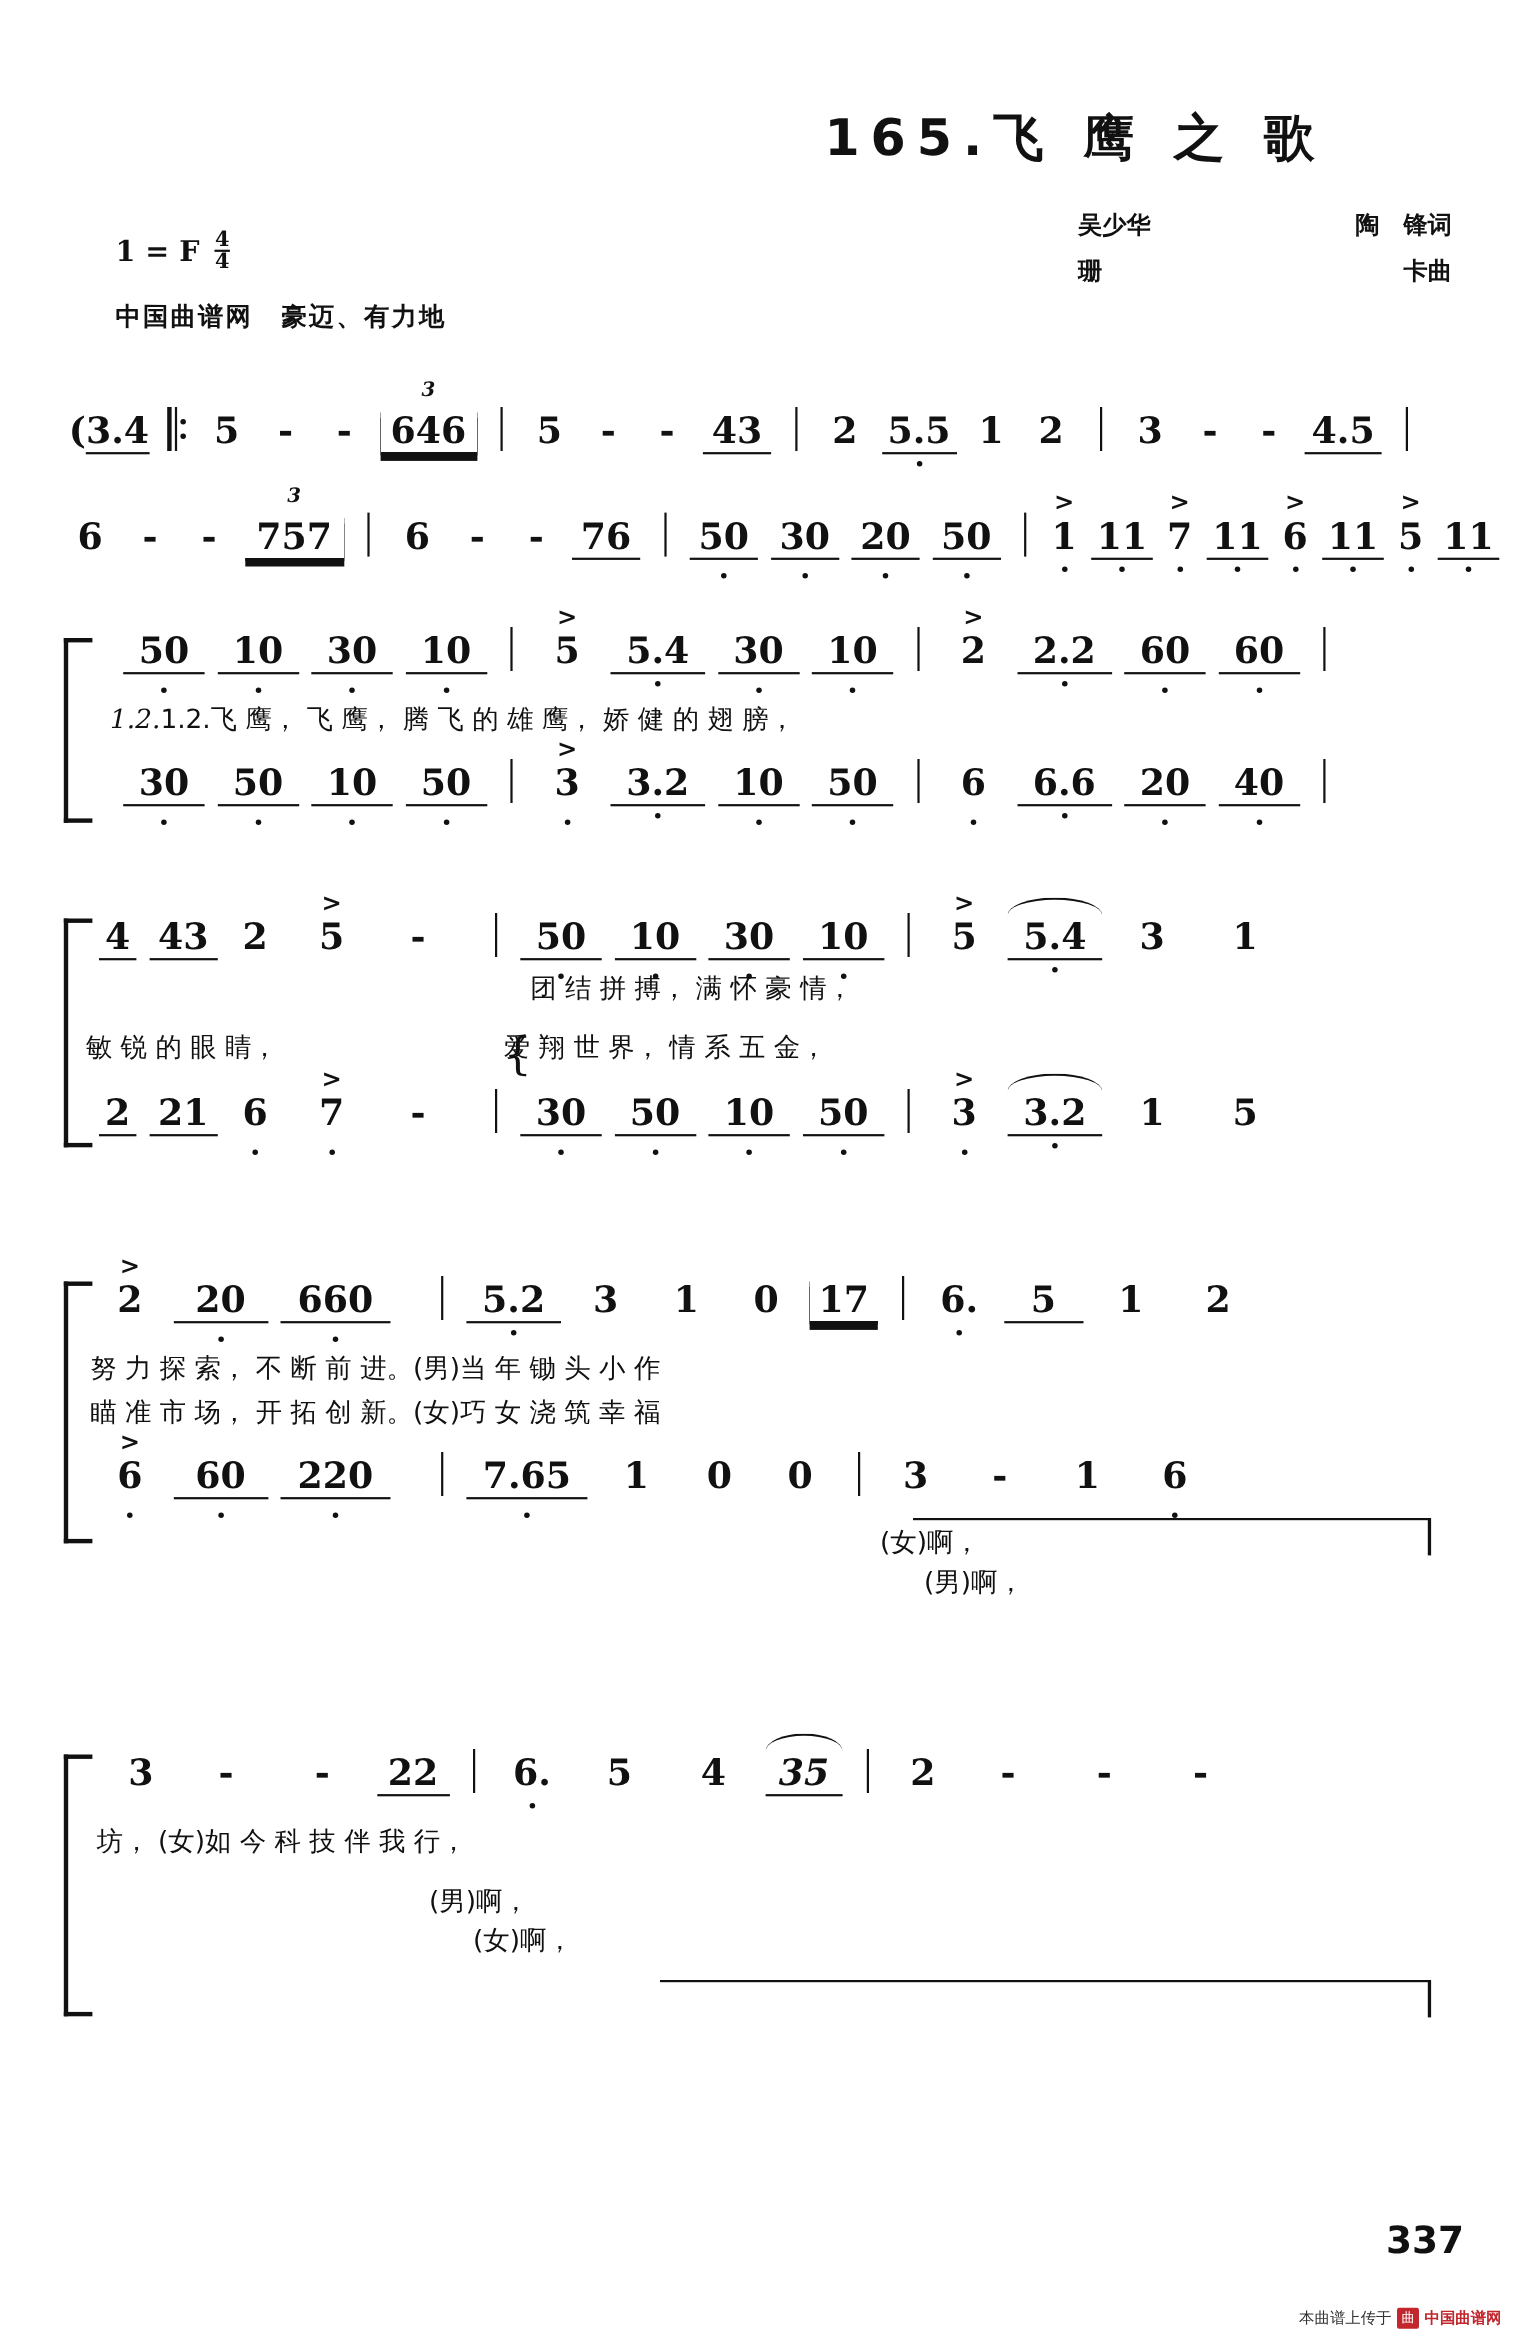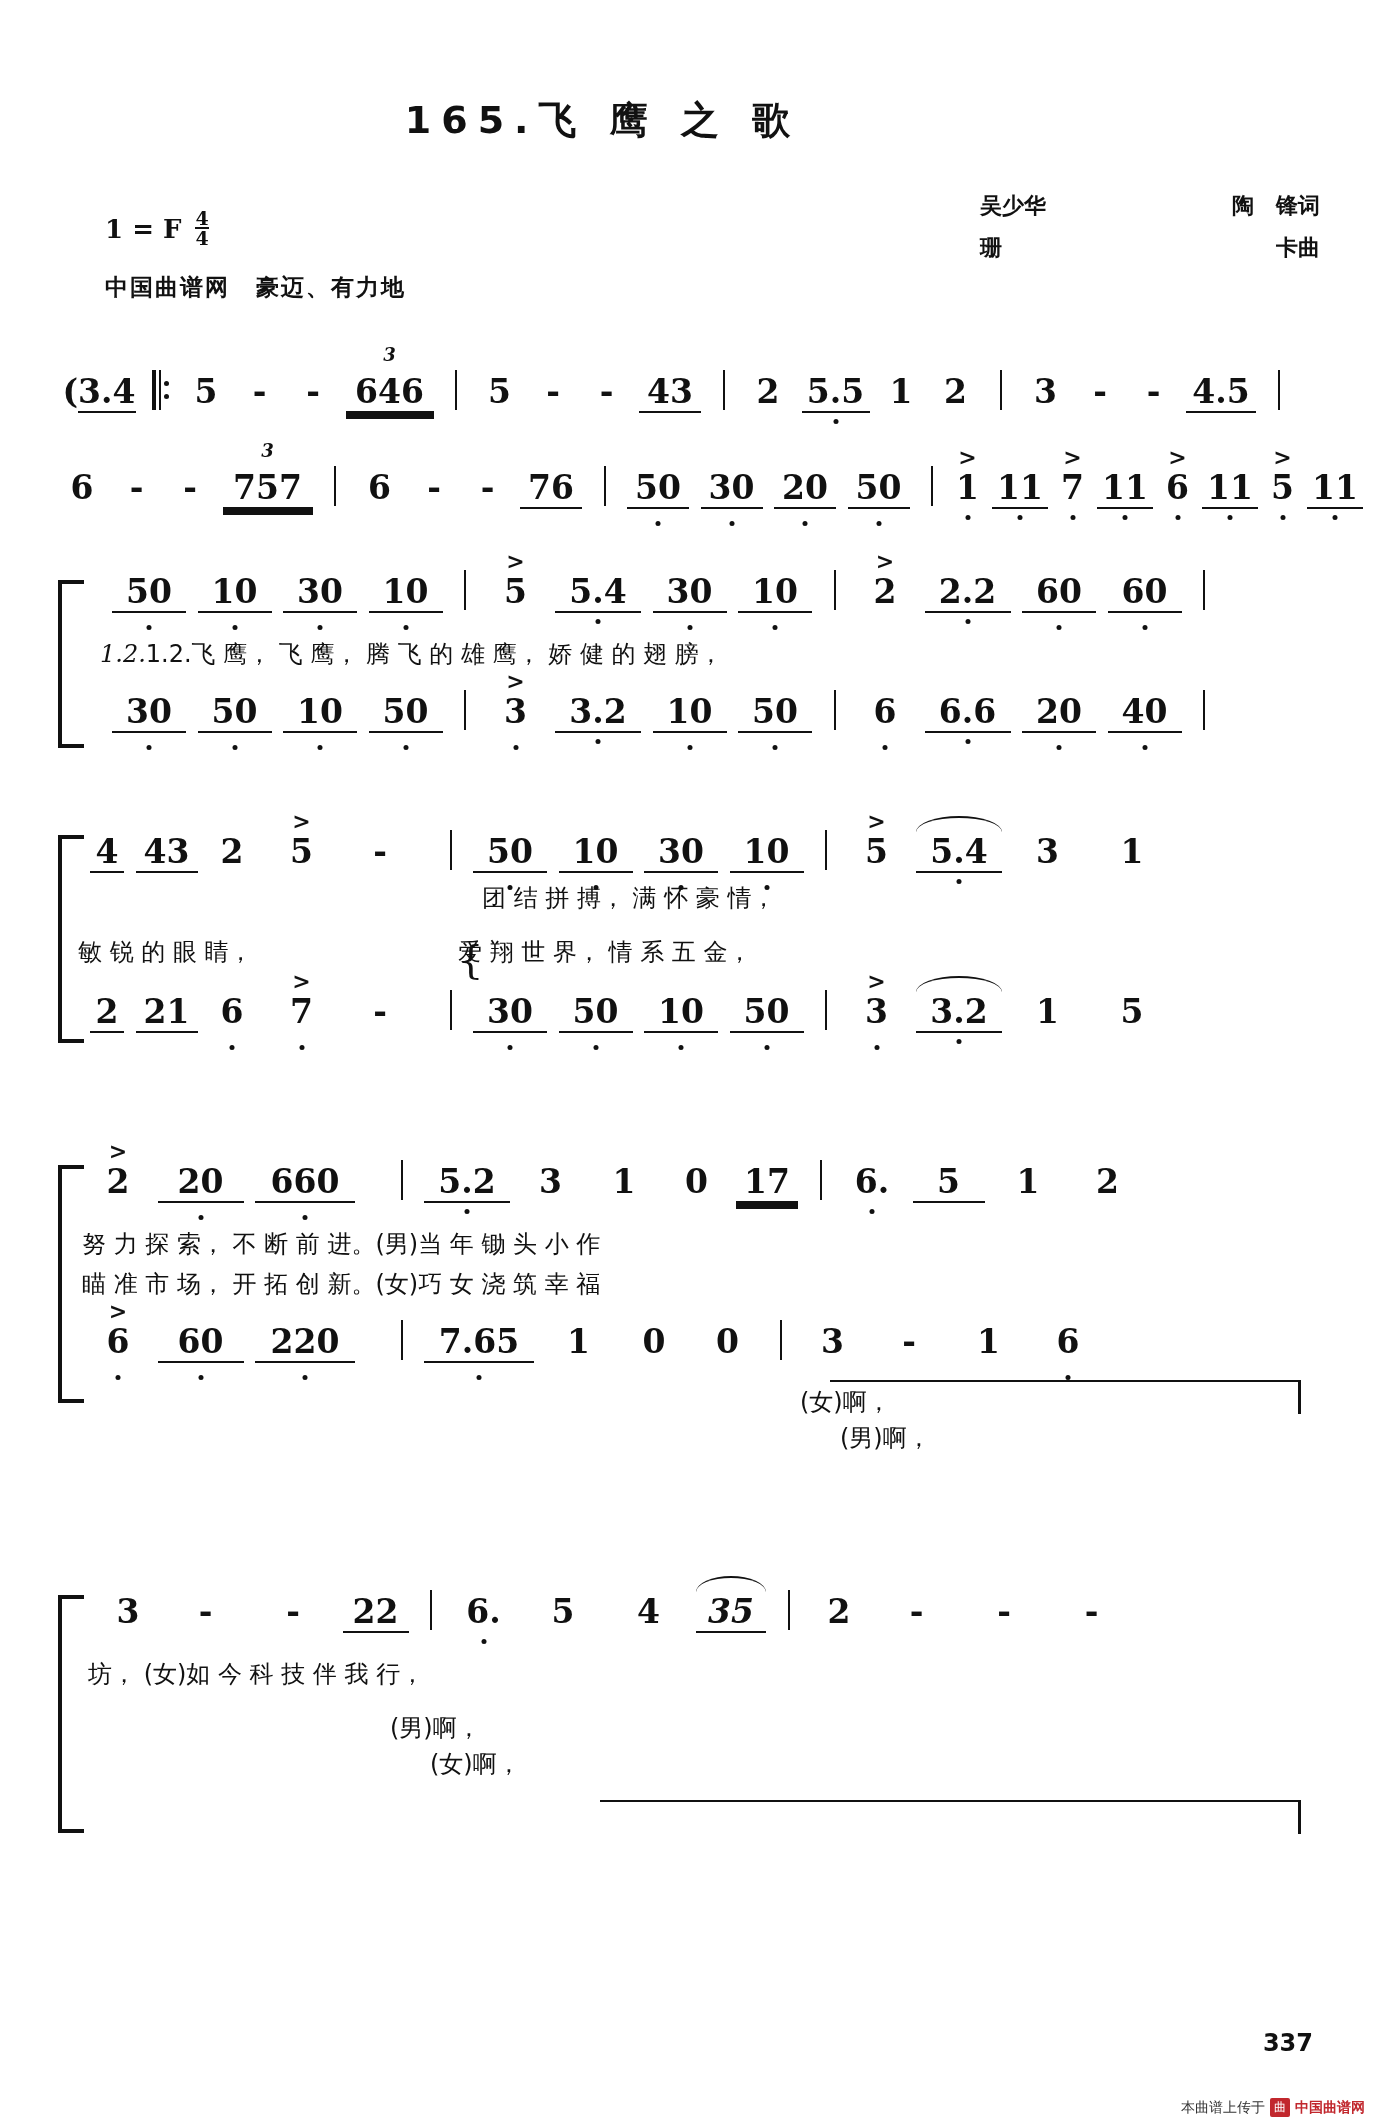--- a/index.html
+++ b/index.html
@@ -20,24 +20,24 @@
     left: 0; top: 0;
     width: 1375px;
     height: 2125px;
   }
 
   
   .title {
     position: absolute;
     left: 0; top: 95px;
     width: 1205px;
-    text-align: center;
+    text-align: right;
     font-family: "DejaVu Sans", sans-serif;
     font-weight: bold;
-    font-size: 38px;
+    font-size: 46px;
     letter-spacing: 10px;
   }
   .credits {
     position: absolute;
     right: 55px;
     top: 185px;
     width: 340px;
     font-family: "DejaVu Sans", sans-serif;
     font-size: 22px;
     font-weight: bold;
@@ -157,24 +157,24 @@
   .brace {
     position: absolute;
     left: 0;
     width: 22px;
     border-left: 4px solid #111;
     border-top: 4px solid #111;
     border-bottom: 4px solid #111;
   }
   .pagenum {
     position: absolute;
-    right: 62px;
+    right: 44px;
     bottom: 68px;
     font-family: "DejaVu Sans", sans-serif;
-    font-size: 24px;
+    font-size: 34px;
     font-weight: bold;
   }
   .footer {
     position: absolute;
     right: 10px;
     bottom: 8px;
     font-family: "DejaVu Sans", sans-serif;
     font-size: 14px;
     color: #333;
     display: flex;

